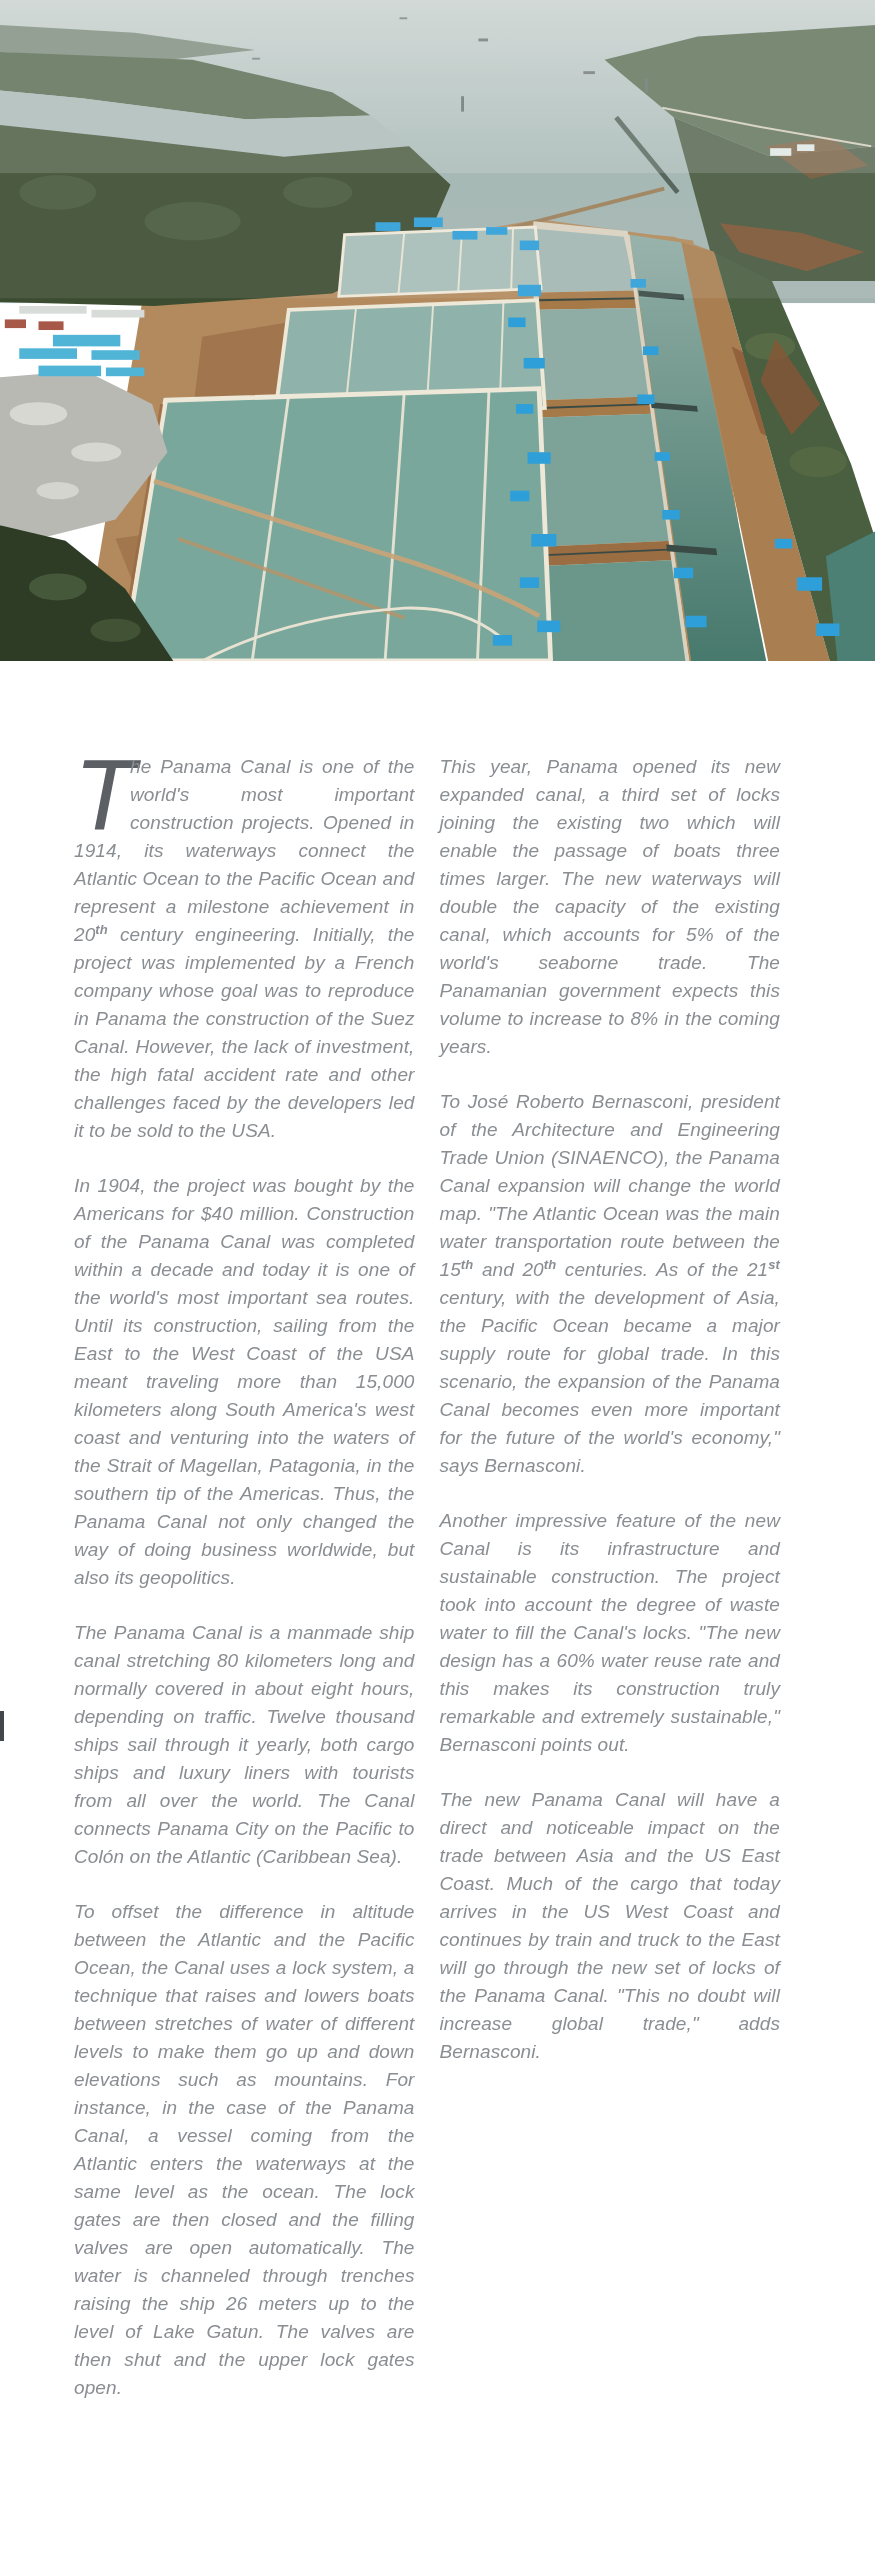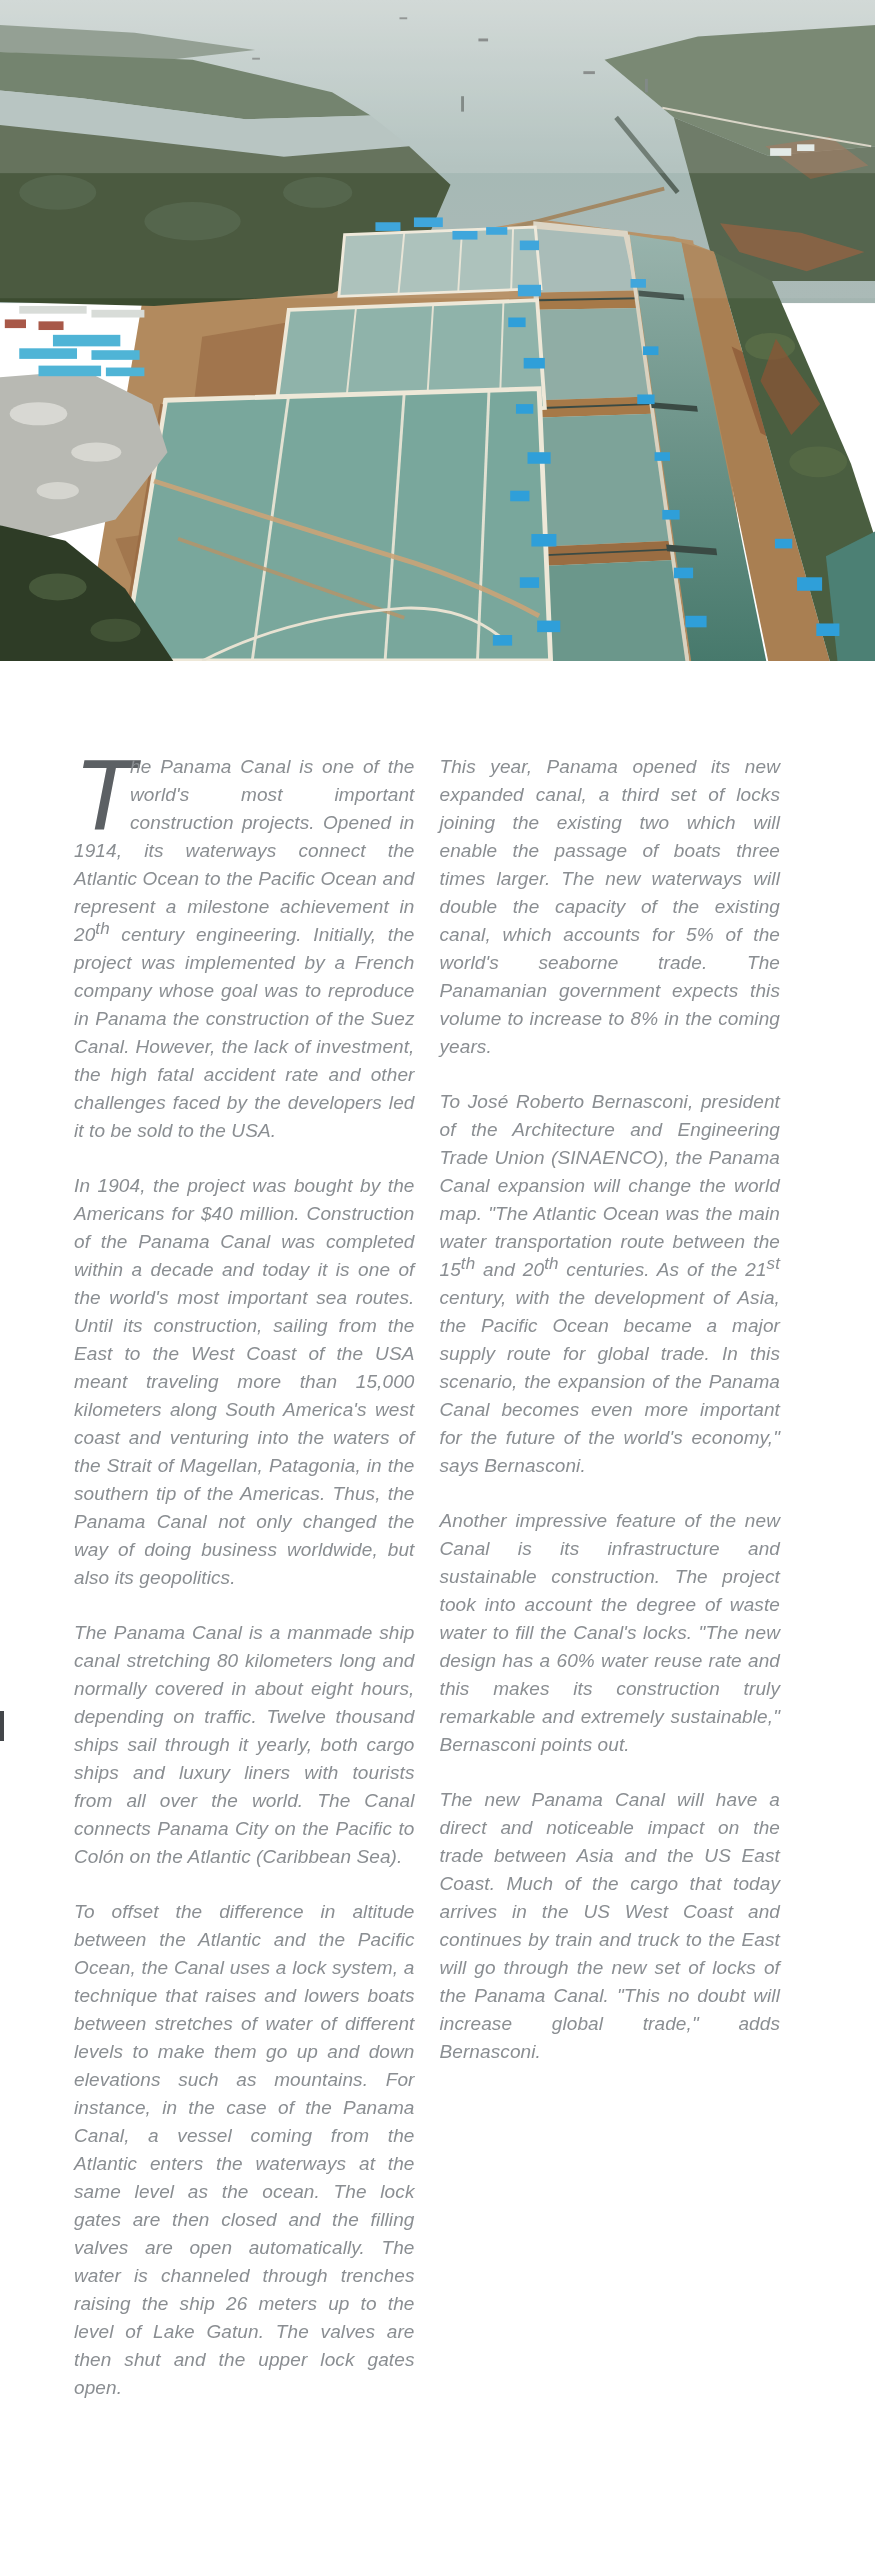--- a/index.html
+++ b/index.html
@@ -46,21 +46,21 @@
   .col { width: 341px; }
   .para {
     margin: 0 0 27px 0;
     font-style: italic;
     font-size: 19px;
     line-height: 28px;
     color: var(--text-color, #8a8e92);
     text-align: justify;
     letter-spacing: 0.1px;
   }
-  .para sup { font-size: 17px; line-height: 0; }
+  .para sup { font-size: 13px; line-height: 0; font-weight: bold; }
   .dropcap {
     float: left;
     width: 56px;
     height: 83px;
     font-size: 100px;
     line-height: 83px;
     font-style: italic;
     color: var(--drop-cap-color, #5c6064);
     font-weight: 400;
   }

